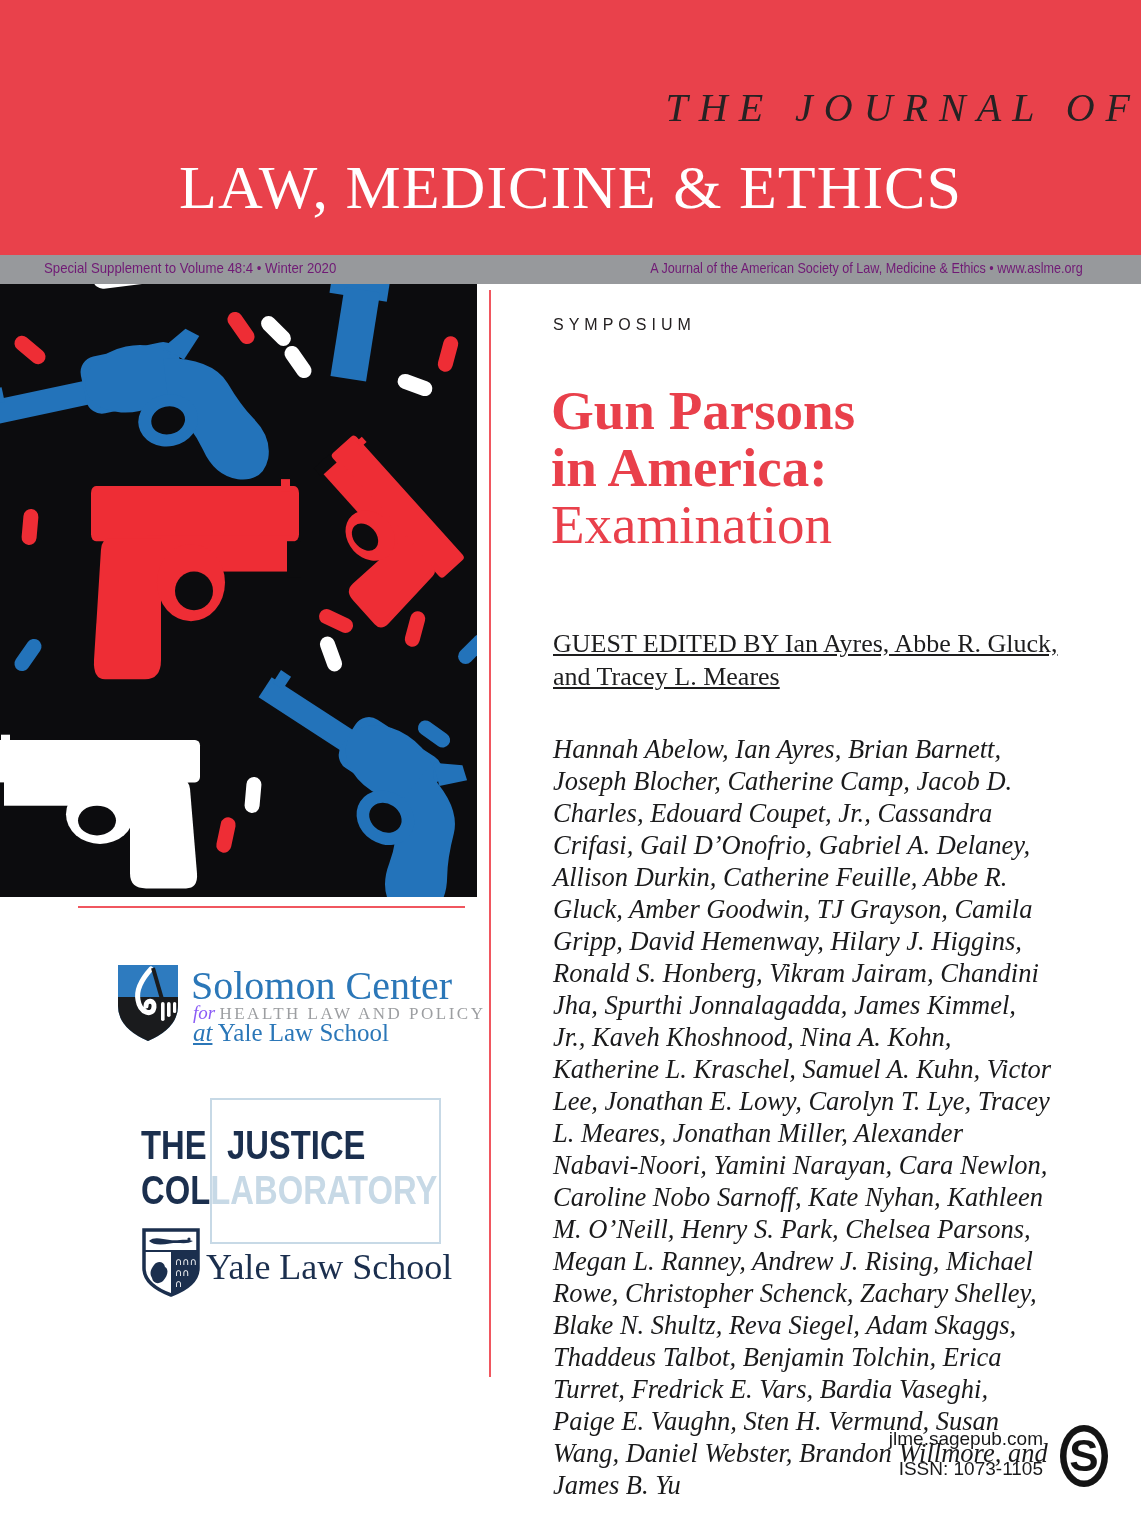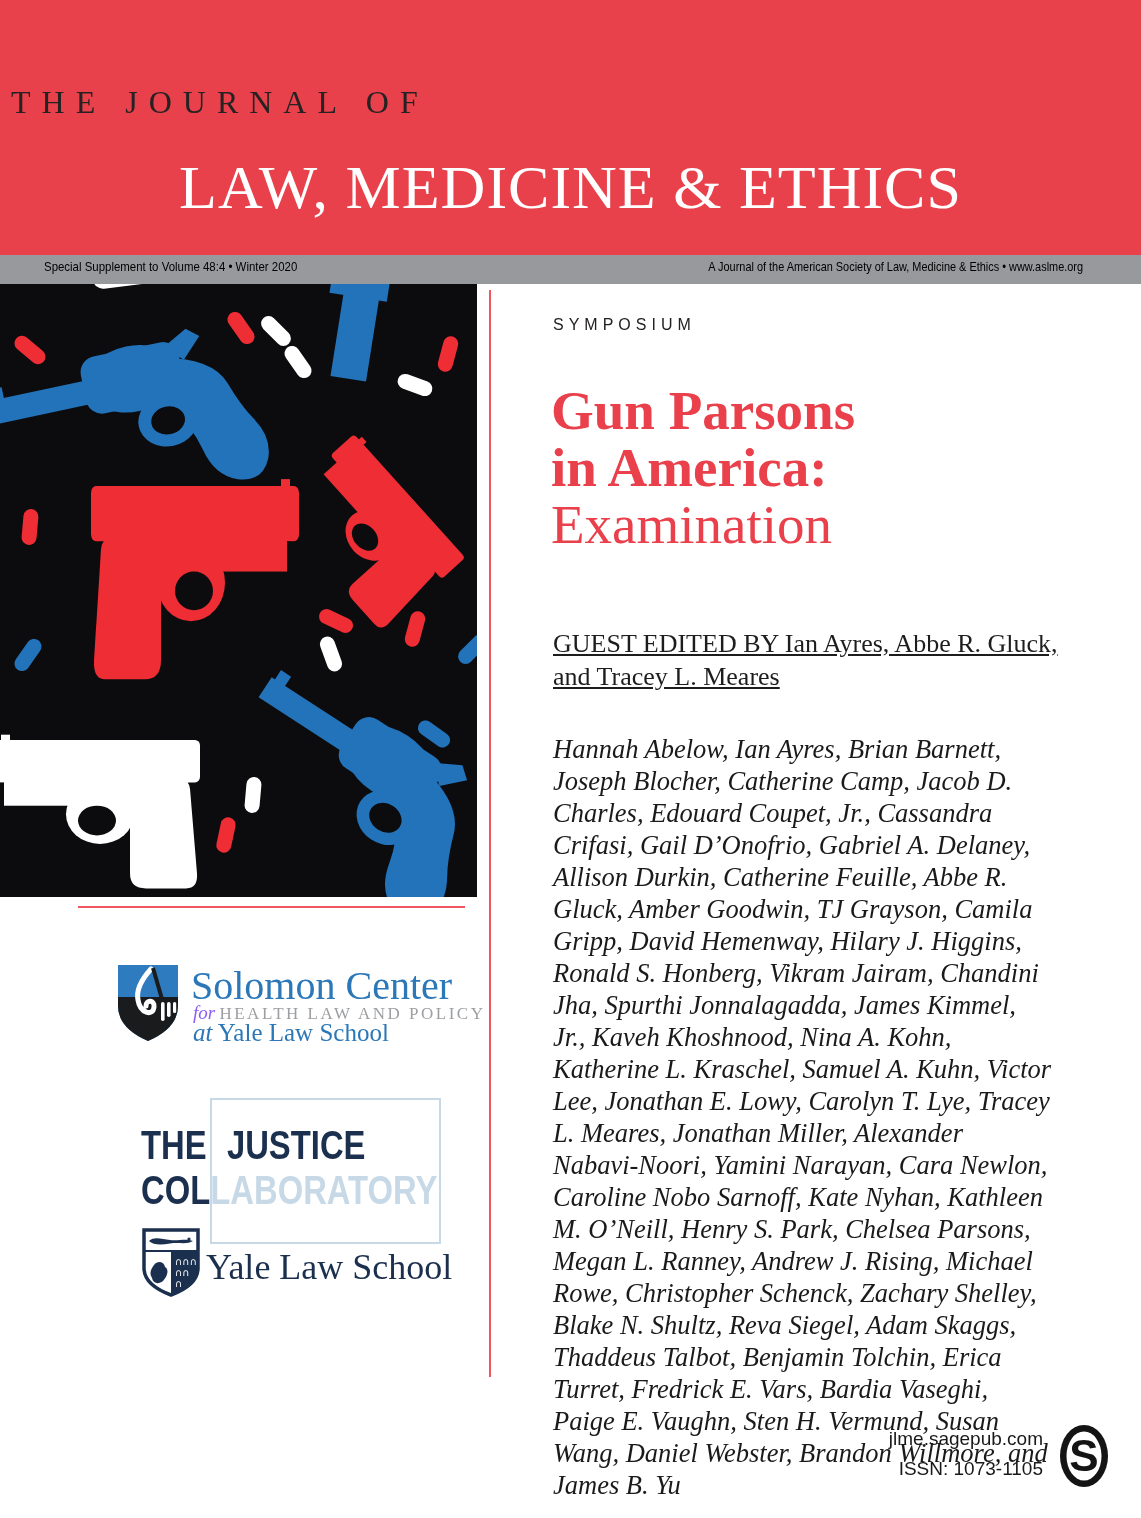--- a/index.html
+++ b/index.html
@@ -1,26 +1,26 @@
 <!DOCTYPE html>
 <html><head>
 <meta charset="utf-8">
 <style>
   html,body{margin:0;padding:0;background:#e7e7e7;}
   .page{position:relative;width:1141px;height:1518px;margin:0 auto;background:#ffffff;
         font-family:"Liberation Serif",serif;overflow:hidden;}
   
   .masthead{position:absolute;left:0;top:0;width:1141px;height:255px;background:#e9414b;}
-  .kicker{position:absolute;left:0;top:84px;width:100%;text-align:left;color:#262223;
-          font-size:32px;letter-spacing:11px;text-indent:11px;white-space:nowrap;}
+  .kicker{position:absolute;left:0;top:84px;width:100%;text-align:right;color:#262223;
+          font-size:40px;letter-spacing:11px;text-indent:11px;white-space:nowrap;font-style:italic;}
   .journal-title{position:absolute;left:0;top:122px;width:100%;text-align:center;color:#ffffff;
           font-size:62px;letter-spacing:1px;white-space:nowrap;margin-top:30px;}
   
   .meta-bar{position:absolute;left:0;top:255px;width:1141px;height:29px;background:#97999c;
-          color:#000000;font-family:"Liberation Sans",sans-serif;font-size:13px;}
+          color:#701a75;font-family:"Liberation Sans",sans-serif;font-size:15px;}
   .meta-left{position:absolute;left:44px;top:4px;transform:scaleX(.88);transform-origin:left center;white-space:nowrap;}
   .meta-right{position:absolute;right:58px;top:4px;transform:scaleX(.84);transform-origin:right center;white-space:nowrap;}
   
   .cover-art{position:absolute;left:0;top:284px;width:477px;height:613px;background:#0c0c0e;}
   .cover-art svg{display:block;}
   .vrule{position:absolute;left:489px;top:290px;width:2px;height:1087px;background:#f0565f;}
   .hrule{position:absolute;left:78px;top:906px;width:387px;height:2px;background:#f0565f;}
   
   .symposium{position:absolute;left:553px;top:316px;font-family:"Liberation Sans",sans-serif;
           font-size:16px;letter-spacing:5px;color:#242021;}
@@ -30,21 +30,21 @@
   .authors{position:absolute;left:553px;top:733px;width:500px;color:#1a1a1b;font-size:26.5px;
           font-style:italic;line-height:32px;}
   
   .solomon{position:absolute;left:117px;top:962px;}
   .solomon-shield{position:absolute;left:0;top:2px;}
   .solomon-name{position:absolute;left:74px;top:0;color:#2b77b8;font-size:40px;white-space:nowrap;}
   .solomon-tag{position:absolute;left:76px;top:40px;white-space:nowrap;font-size:17px;color:#9c9ea1;}
   .solomon-tag .it{font-style:italic;font-size:19px;color:#8b5cf6;}
   .solomon-tag .caps{letter-spacing:2.5px;}
   .solomon-sub{position:absolute;left:76px;top:57px;color:#2b77b8;font-size:25px;white-space:nowrap;}
-  .solomon-sub .it{font-style:italic;}
+  .solomon-sub .it{font-style:italic;text-decoration:underline;}
   
   .jc-box{position:absolute;left:210px;top:1098px;width:227px;height:142px;border:2px solid #c7d9e6;}
   .jc-line{position:absolute;font-family:"Liberation Sans",sans-serif;font-weight:700;font-size:41px;
           transform:scaleX(.8);transform-origin:left center;white-space:nowrap;color:#1b2f4e;}
   .jc1{left:141px;top:1122px;}
   .jc2{left:141px;top:1167px;}
   .jc-light{color:#c7d9e6;}
   .yale-shield{position:absolute;left:142px;top:1228px;}
   .yale-label{position:absolute;left:206px;top:1246px;color:#1b2f4e;font-size:36px;white-space:nowrap;}
   

